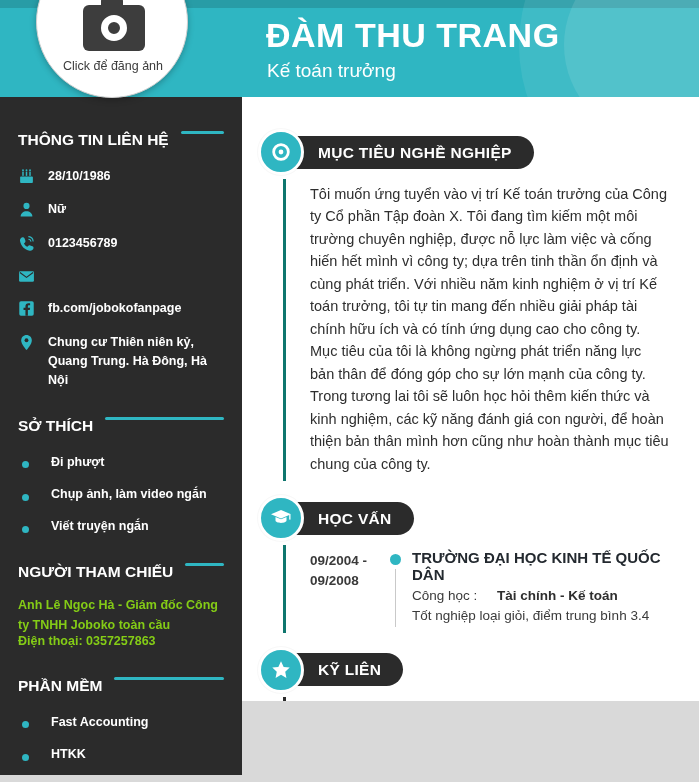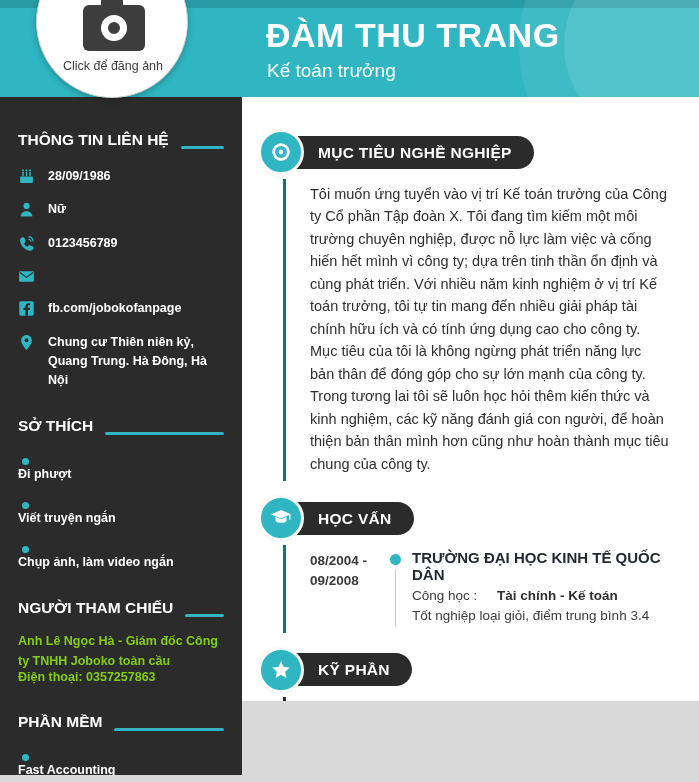--- a/index.html
+++ b/index.html
@@ -52,28 +52,28 @@
   .photo-caption {
     position:absolute; left:0; top:112px; width:152px; text-align:center;
     color:#3c3c3c; font-size:12.5px;
   }
 
   
   .sidebar {
     position:absolute; left:0; top:97px; width:242px; height:678px;
     background:#2b2b2b; padding:34px 18px 0 18px; overflow:hidden; z-index:2;
   }
-  .sb-heading { display:flex; align-items:flex-end; margin-bottom:18px; }
+  .sb-heading { display:flex; align-items:flex-start; margin-bottom:18px; }
   .sb-heading-text { color:#ffffff; font-size:15.5px; font-weight:bold; white-space:nowrap; }
   .sb-heading-line { flex:1; height:3px; background:#2fb6c2; margin-left:12px; border-radius:2px; }
   .sb-item { display:flex; align-items:flex-start; margin-bottom:14px; }
   .sb-icon { width:17px; flex:0 0 17px; margin-right:13px; margin-top:1px; }
   .sb-icon svg { display:block; }
   .sb-text { color:#ffffff; font-size:12.5px; font-weight:bold; line-height:1.55; }
-  .sb-bullet-item { display:flex; align-items:flex-start; margin-bottom:13px;flex-direction:column; }
+  .sb-bullet-item { display:flex; align-items:center; margin-bottom:13px; }
   .sb-dot { width:7px; height:7px; border-radius:50%; background:#2fb6c2; margin:5px 22px 0 4px; flex:0 0 7px; }
   .sb-section { margin-top:26px; }
   .sb-ref-text { color:#84cc16; font-size:12.5px; font-weight:bold; line-height:1.6; margin-top:-4px; }
 
   
   .main {
     position:absolute; left:242px; top:97px; width:457px; height:604px;
     background:#ffffff; padding-top:32px; overflow:hidden; z-index:2;
   }
   .section-header { display:flex; align-items:center; margin-left:16px; height:46px; }
@@ -138,21 +138,21 @@
         <svg width="17" height="17" viewBox="0 0 16 16" fill="#2fb6c2">
           <circle cx="4.7" cy="2.1" r="0.9"></circle>
             <circle cx="8" cy="2.1" r="0.9"></circle>
             <circle cx="11.3" cy="2.1" r="0.9"></circle>
           <rect x="4" y="3.4" width="1.4" height="4"></rect>
             <rect x="7.3" y="3.4" width="1.4" height="4"></rect>
             <rect x="10.6" y="3.4" width="1.4" height="4"></rect>
           <rect x="2" y="8" width="12" height="6" rx="0.8"></rect>
         </svg>
       </span>
-      <span class="sb-text">28/09/1986</span>
+      <span class="sb-text">28/10/1986</span>
     </div>
 
     <div class="sb-item">
       <span class="sb-icon">
         <svg width="17" height="17" viewBox="0 0 16 16" fill="#2fb6c2">
           <circle cx="8" cy="4.6" r="2.9"></circle>
           <path d="M2.5 14.5 c0-3 2.5-4.9 5.5-4.9 s5.5 1.9 5.5 4.9 z"></path>
         </svg>
       </span>
       <span class="sb-text">Nữ</span>
@@ -202,25 +202,25 @@
       <div class="sb-heading">
         <span class="sb-heading-text">SỞ THÍCH</span>
         <span class="sb-heading-line"></span>
       </div>
       <div class="sb-bullet-item">
         <span class="sb-dot"></span>
         <span class="sb-text">Đi phượt</span>
       </div>
       <div class="sb-bullet-item">
         <span class="sb-dot"></span>
+        <span class="sb-text">Chụp ảnh, làm video ngắn</span>
+      </div>
+      <div class="sb-bullet-item">
+        <span class="sb-dot"></span>
         <span class="sb-text">Viết truyện ngắn</span>
-      </div>
-      <div class="sb-bullet-item">
-        <span class="sb-dot"></span>
-        <span class="sb-text">Chụp ảnh, làm video ngắn</span>
       </div>
     </div>
 
     <div class="sb-section">
       <div class="sb-heading">
         <span class="sb-heading-text">NGƯỜI THAM CHIẾU</span>
         <span class="sb-heading-line"></span>
       </div>
       <div class="sb-ref-text">Anh Lê Ngọc Hà - Giám đốc Công ty TNHH Joboko toàn cầu</div>
       <div class="sb-ref-text">Điện thoại: 0357257863</div>
@@ -263,41 +263,41 @@
         <svg width="24" height="24" viewBox="0 0 24 24" fill="#ffffff">
           <path d="M12 4 L22 8.2 12 12.4 2 8.2 Z"></path>
           <path d="M6.5 11 v3.6 c0 1.3 2.6 2.4 5.5 2.4 s5.5-1.1 5.5-2.4 V11 l-5.5 2.3 z"></path>
           <rect x="20.2" y="8.6" width="1.3" height="5"></rect>
         </svg>
       </span>
       <span class="sec-pill">HỌC VẤN</span>
     </div>
     <div class="section-body">
       <div class="edu-row">
-        <div class="edu-dates">08/2004 -
+        <div class="edu-dates">09/2004 -
 09/2008</div>
         <div class="edu-timeline">
           <span class="dot"></span>
           <span class="vline"></span>
         </div>
         <div class="edu-detail">
           <div class="edu-school">TRƯỜNG ĐẠI HỌC KINH TẾ QUỐC DÂN</div>
           <div class="edu-line"><span>Công học : </span><b>Tài chính - Kế toán</b></div>
           <div class="edu-line">Tốt nghiệp loại giỏi, điểm trung bình 3.4</div>
         </div>
       </div>
     </div>
 
     <div class="section-header">
       <span class="sec-icon">
         <svg width="22" height="22" viewBox="0 0 24 24" fill="#ffffff">
           <polygon points="12,2.5 14.9,8.6 21.5,9.4 16.6,14 17.9,20.6 12,17.3 6.1,20.6 7.4,14 2.5,9.4 9.1,8.6"></polygon>
         </svg>
       </span>
-      <span class="sec-pill">KỸ PHẦN</span>
+      <span class="sec-pill">KỸ LIÊN</span>
     </div>
     <div class="skills-body"></div>
 
     <div class="section-header">
       <span class="sec-icon">
         <svg width="22" height="22" viewBox="0 0 24 24">
           <path d="M9 8.2 V6.4 c0-1.1.8-1.9 1.9-1.9 h2.2 c1.1 0 1.9.8 1.9 1.9 V8.2" fill="none" stroke="#ffffff" stroke-width="1.8"></path>
           <rect x="3" y="8" width="18" height="11" rx="1.6" fill="#ffffff"></rect>
           <rect x="3" y="12.4" width="18" height="1.2" fill="#2fb6c2"></rect>
         </svg>

